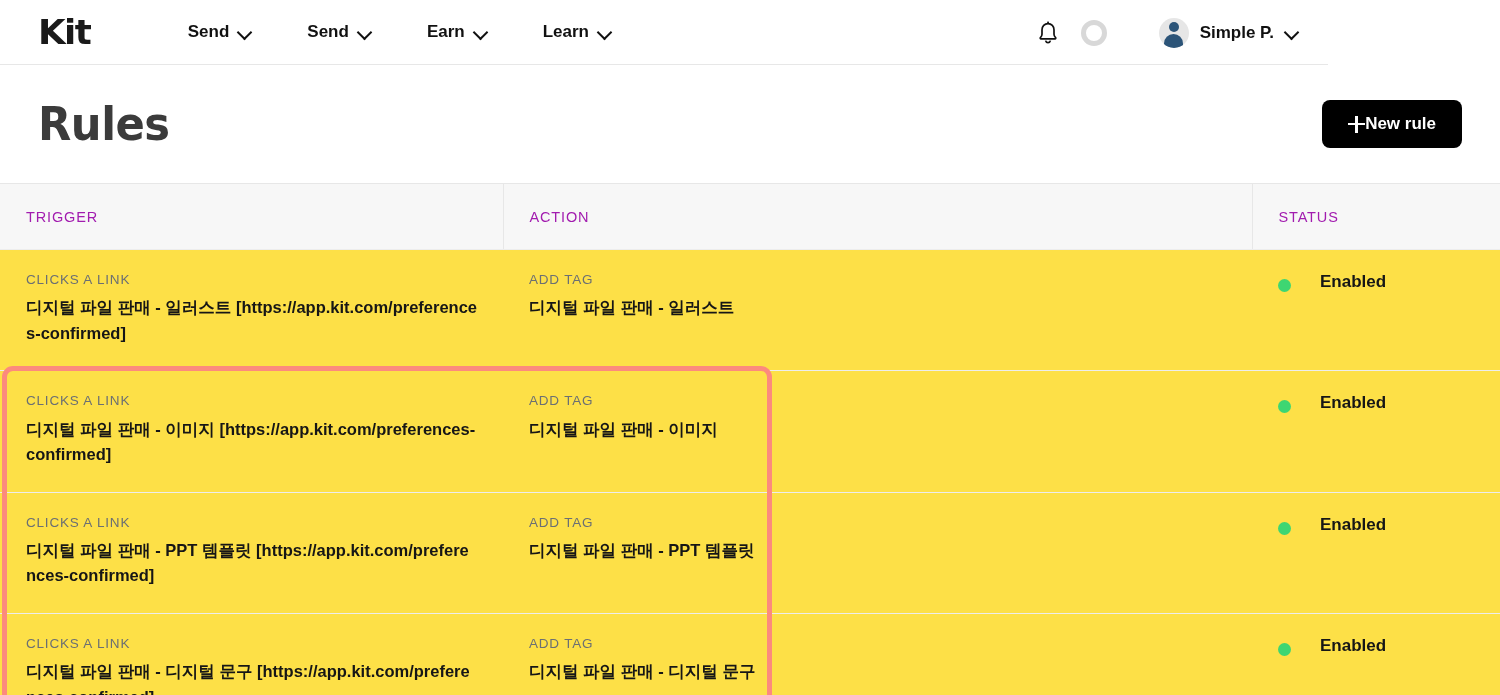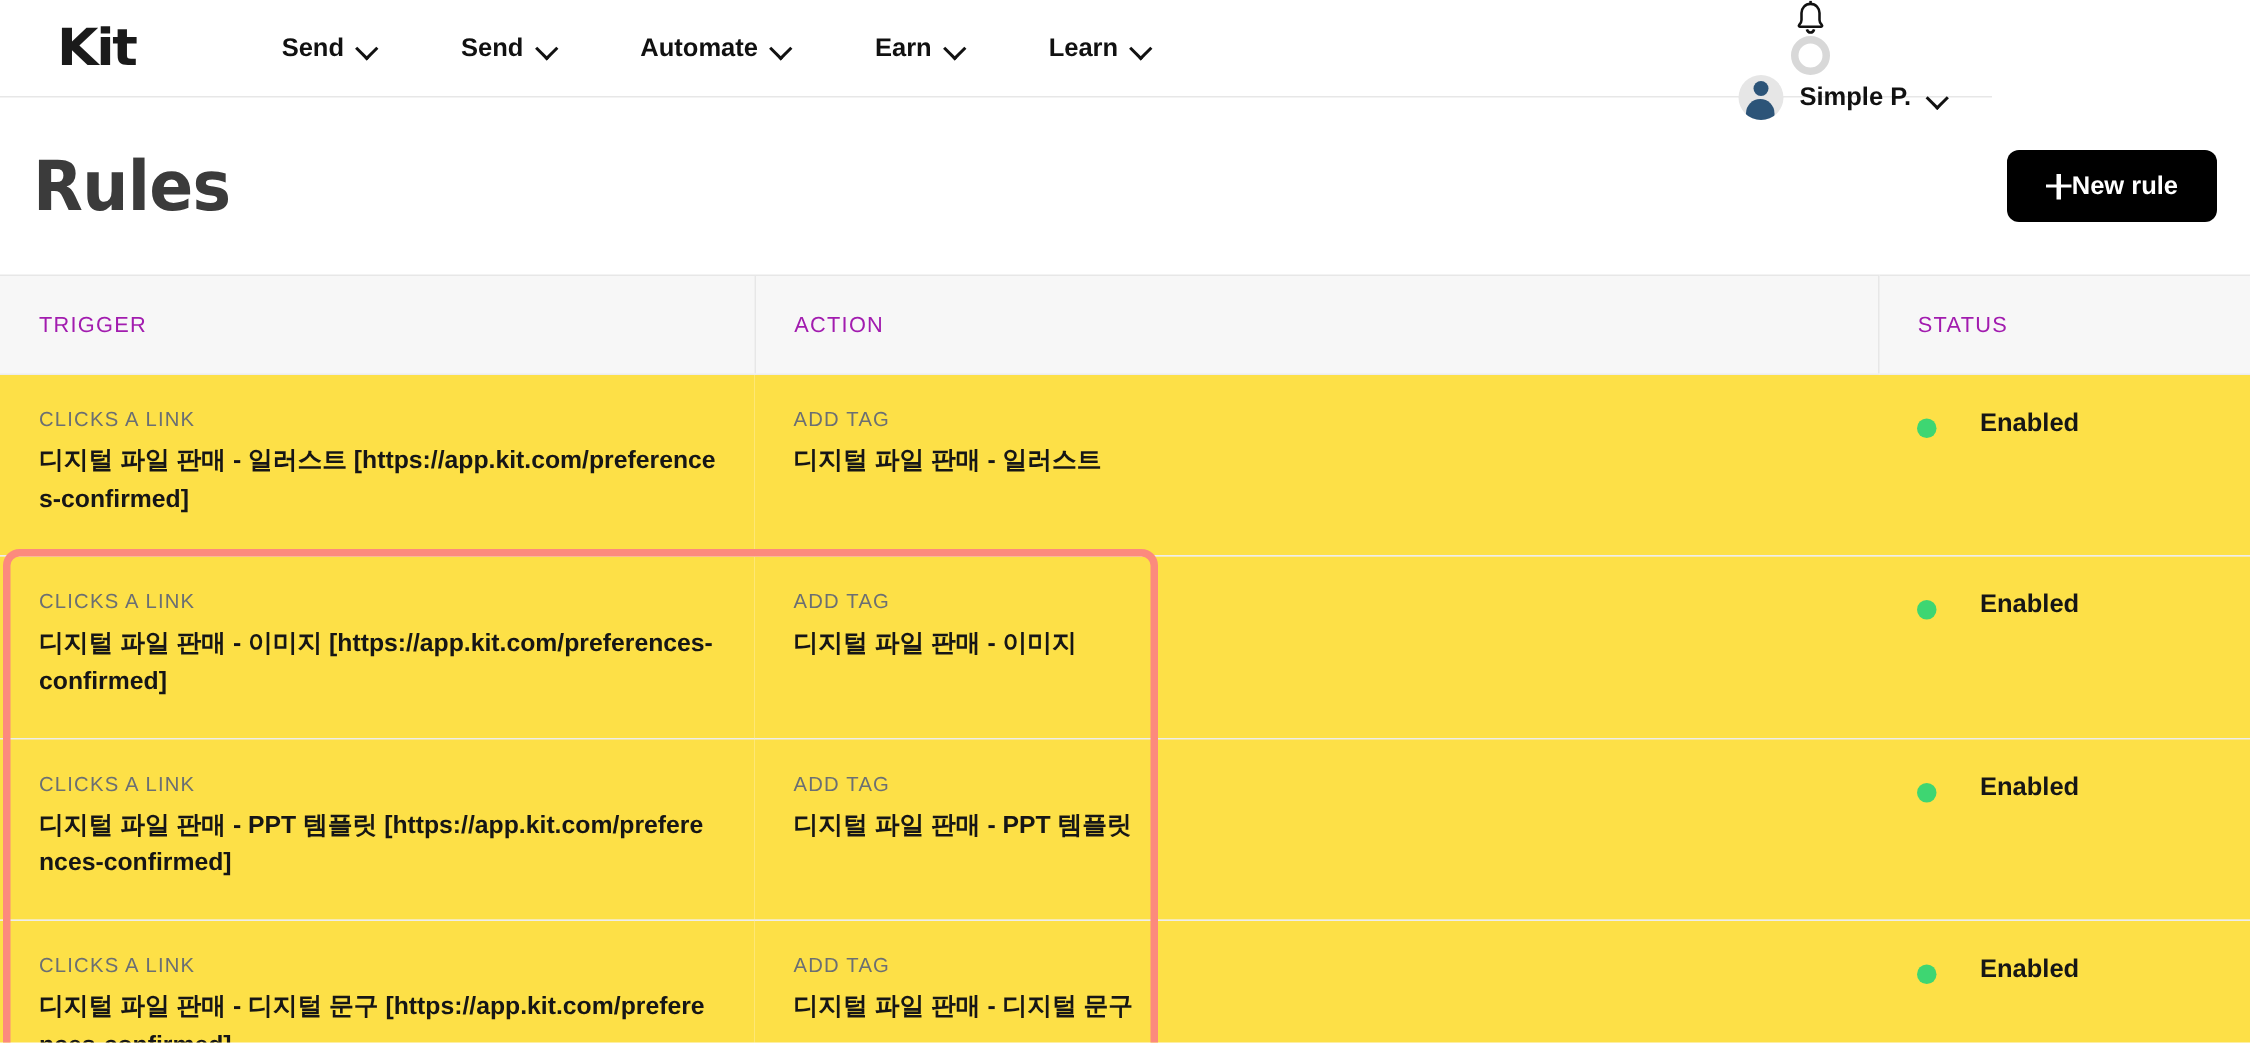--- a/index.html
+++ b/index.html
@@ -73,21 +73,20 @@
   }
 
   .nav-right {
     position: absolute;
     right: 30px;
     top: 0;
     height: 65px;
     display: flex;
     align-items: center;
     gap: 0px;
-    flex-direction: column;
   }
 
   .icon-btn {
     width: 46px;
     height: 46px;
     display: flex;
     align-items: center;
     justify-content: center;
     cursor: pointer;
   }
@@ -139,21 +138,21 @@
     font-size: 17px;
     font-weight: bold;
     color: #111111;
     white-space: nowrap;
   }
 
   
   .page-head {
     position: relative;
     height: 118px;
-    padding: 0 22px;
+    padding: 0 38px;
     display: flex;
     align-items: center;
     justify-content: space-between;
   }
 
   .page-title {
     font-family: "DejaVu Sans", sans-serif;
     font-weight: bold;
     font-size: 46px;
     letter-spacing: -0.5px;
@@ -292,24 +291,20 @@
   <div class="nav-items">
     <div class="nav-item">
       <span>Send</span>
       <span class="chev"></span>
     </div>
     <div class="nav-item">
       <span>Send</span>
       <span class="chev"></span>
     </div>
     <div class="nav-item">
-      <span>Automate</span>
-      <span class="chev"></span>
-    </div>
-    <div class="nav-item">
       <span>Earn</span>
       <span class="chev"></span>
     </div>
     <div class="nav-item">
       <span>Learn</span>
       <span class="chev"></span>
     </div>
   </div>
 
   <div class="nav-right">

